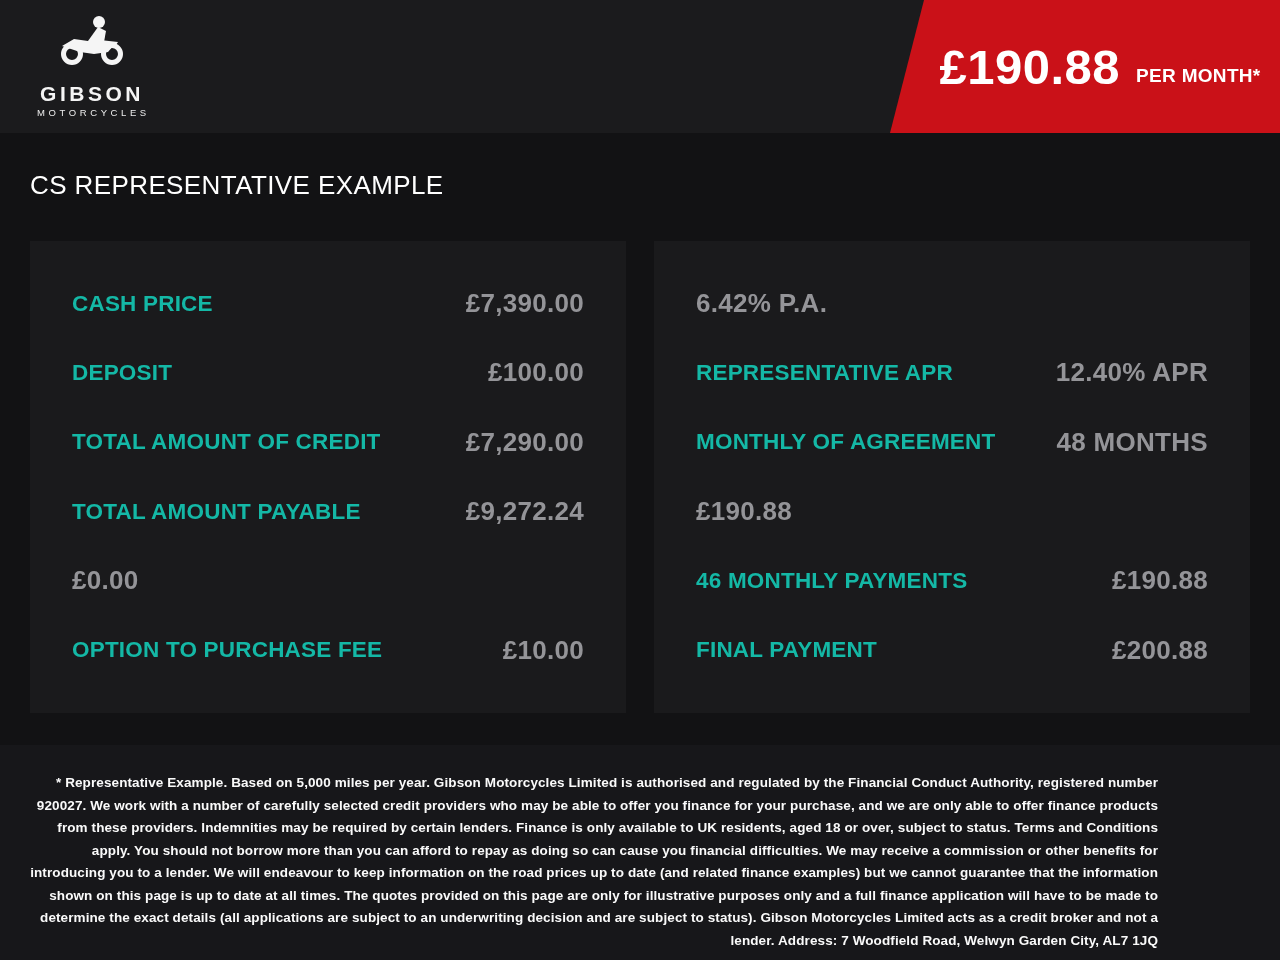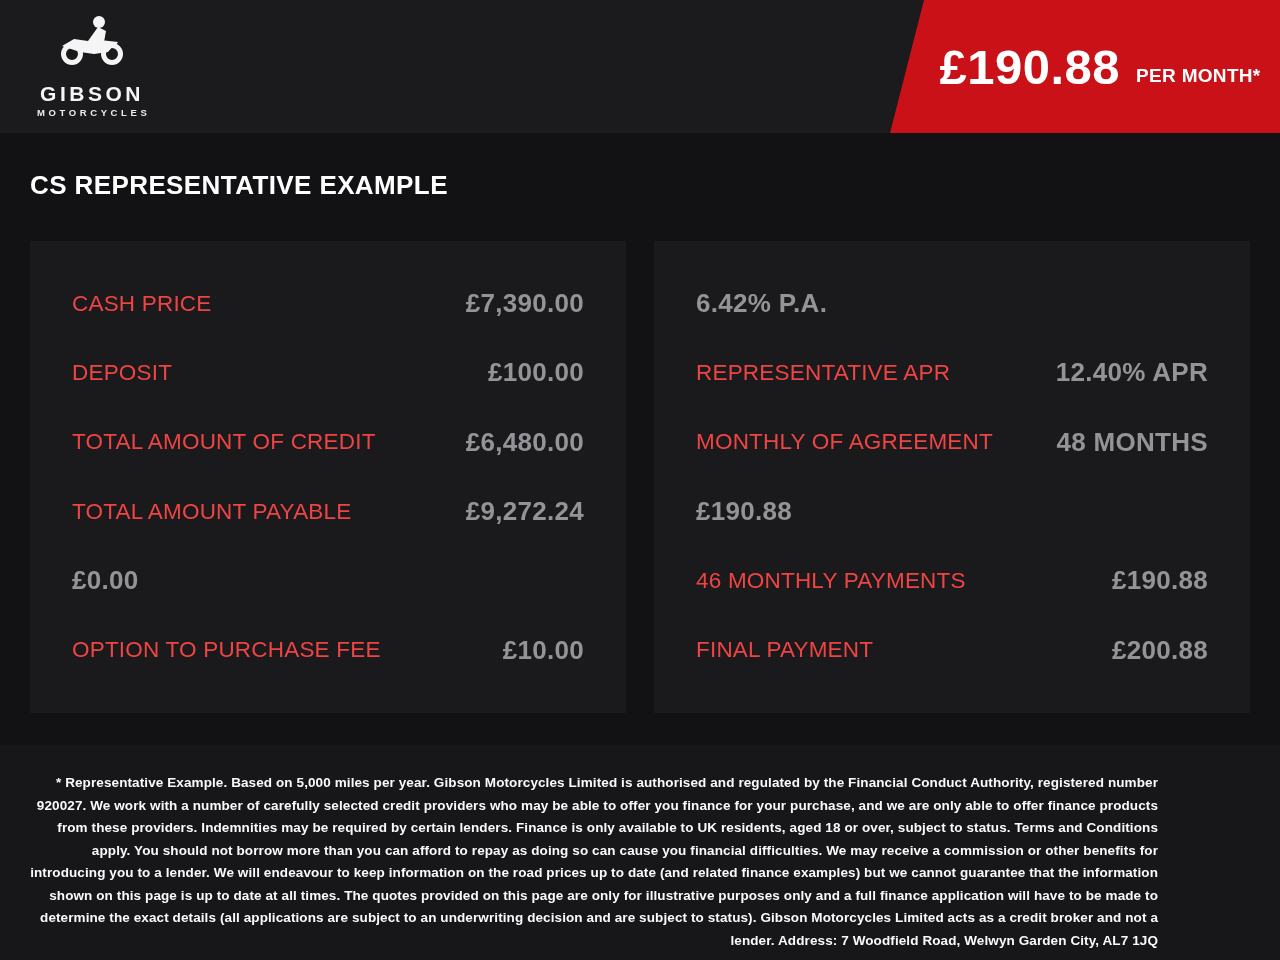--- a/index.html
+++ b/index.html
@@ -30,21 +30,21 @@
   .logo svg { display: block; margin: 0 auto; }
   .brand-name {
     font-size: 21px;
     font-weight: 700;
     letter-spacing: 3.5px;
     line-height: 1.1;
     margin-top: 16px;
   }
   .brand-tagline {
     font-size: 9.5px;
-    font-weight: 700;
+    font-weight: 400;
     letter-spacing: 3.6px;
     margin-top: 2px;
     color: #ececec;
   }
   .price-banner {
     position: absolute;
     top: 0;
     right: 0;
     width: 390px;
     height: 133px;
@@ -72,21 +72,21 @@
 
   
   .main {
     flex: 0 0 auto;
     padding: 37px 30px 0 30px;
     background: #121214;
   }
   .page-title {
     color: #ffffff;
     font-size: 26px;
-    font-weight: 700;
+    font-weight: 400;
     letter-spacing: 0.4px;
   }
   .panels {
     display: flex;
     gap: 28px;
     margin-top: 40px;
   }
   .panel {
     flex: 1 1 0;
     height: 472px;
@@ -95,23 +95,23 @@
     display: flex;
     flex-direction: column;
     justify-content: space-around;
   }
   .finance-row {
     display: flex;
     justify-content: space-between;
     align-items: center;
   }
   .finance-label {
-    color: #ef4444;
+    color: #14b8a6;
     font-size: 22.5px;
-    font-weight: 400;
+    font-weight: 700;
     letter-spacing: 0.2px;
     white-space: nowrap;
   }
   .finance-value {
     color: #949498;
     font-size: 26px;
     font-weight: 700;
     letter-spacing: 0.3px;
     white-space: nowrap;
     text-align: right;
@@ -173,21 +173,21 @@
       <div class="finance-row">
         <span class="finance-label">CASH PRICE</span>
         <span class="finance-value">£7,390.00</span>
       </div>
       <div class="finance-row">
         <span class="finance-label">DEPOSIT</span>
         <span class="finance-value">£100.00</span>
       </div>
       <div class="finance-row">
         <span class="finance-label">TOTAL AMOUNT OF CREDIT</span>
-        <span class="finance-value">£6,480.00</span>
+        <span class="finance-value">£7,290.00</span>
       </div>
       <div class="finance-row">
         <span class="finance-label">TOTAL AMOUNT PAYABLE</span>
         <span class="finance-value">£9,272.24</span>
       </div>
       <div class="finance-row">
         <span class="finance-value">£0.00</span>
       </div>
       <div class="finance-row">
         <span class="finance-label">OPTION TO PURCHASE FEE</span>

